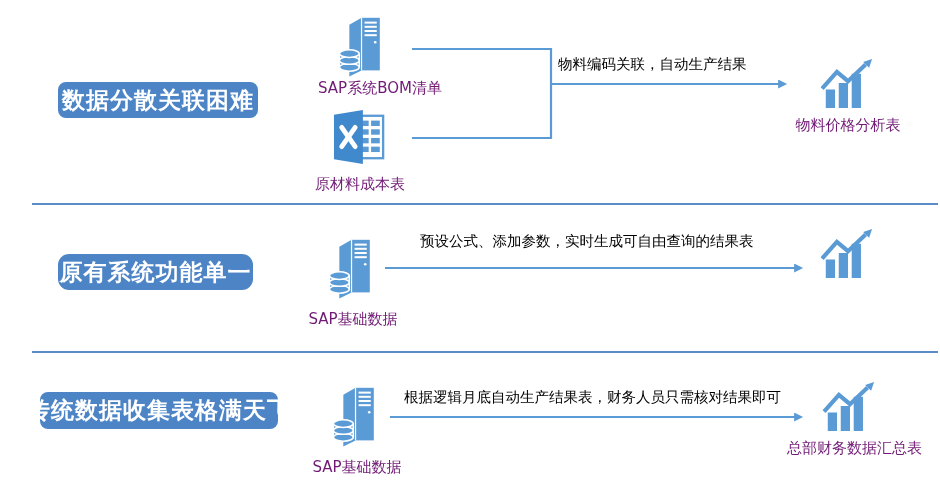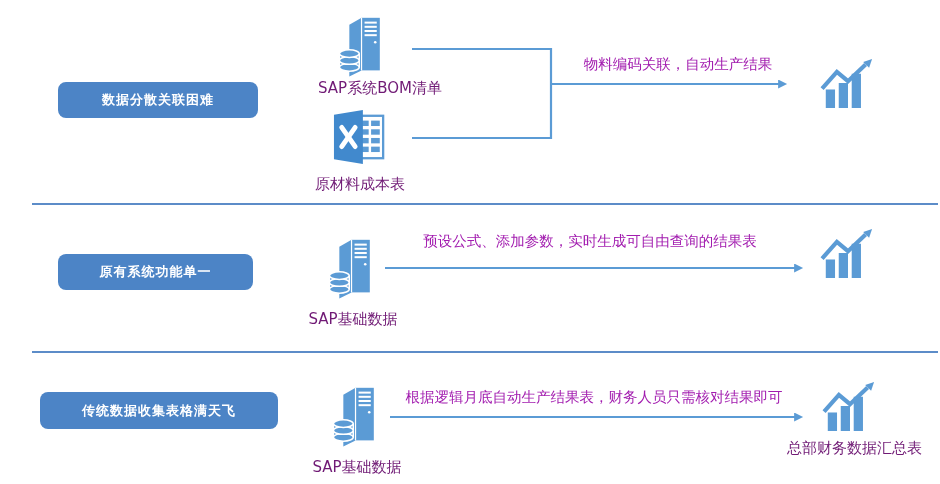--- a/index.html
+++ b/index.html
@@ -3,46 +3,46 @@
 <meta charset="utf-8">
 <style>
   html,body{margin:0;padding:0;background:#fff;}
   .canvas{
     position:relative;width:940px;height:484px;background:#ffffff;overflow:hidden;
     font-family:"DejaVu Sans","Liberation Sans",sans-serif;
   }
   .overlay{position:absolute;left:0;top:0;width:940px;height:484px;pointer-events:none;}
   .problem-box{
     position:absolute;display:flex;align-items:center;justify-content:center;
-    background:#4C84C6;color:#fff;font-weight:bold;font-size:13px;
+    background:#4C84C6;color:#fff;font-weight:bold;font-size:23px;
     border-radius:8px;letter-spacing:1px;white-space:nowrap;
   }
   .b1{left:58px;top:82px;width:200px;height:36px;}
-  .b2{left:58px;top:254px;width:195px;height:36px;}
+  .b2{left:58px;top:254px;width:195px;height:36px;border-radius:11px;}
   .b3{left:40px;top:392px;width:238px;height:37px;}
   .icon{position:absolute;}
   .i-server1{left:328px;top:14px;width:64px;height:64px;}
   .i-excel1{left:330px;top:110px;width:60px;height:54px;}
   .i-chart1{left:820px;top:58px;width:56px;height:50px;}
   .i-server2{left:318px;top:236px;width:64px;height:64px;}
   .i-chart2{left:820px;top:228px;width:56px;height:50px;}
   .i-server3{left:322px;top:384px;width:64px;height:64px;}
   .i-chart3{left:822px;top:381px;width:56px;height:50px;}
   .icon-label{
     position:absolute;font-size:15px;color:#701a75;text-align:center;white-space:nowrap;
   }
   .l-server1{left:300px;top:79px;width:160px;}
   .l-excel1{left:295px;top:175px;width:130px;}
   .l-chart1{left:778px;top:116px;width:140px;}
   .l-server2{left:288px;top:310px;width:130px;}
   .l-chart2{left:778px;top:287px;width:140px;}
   .l-server3{left:292px;top:458px;width:130px;}
   .l-chart3{left:772px;top:439px;width:165px;}
   .arrow-caption{
-    position:absolute;font-size:14.5px;color:#a21caf;text-align:center;white-space:nowrap;
+    position:absolute;font-size:14.5px;color:#000000;white-space:nowrap;
   }
   .c1{left:558px;top:55px;width:240px;}
   .c2{left:420px;top:232px;width:340px;}
   .c3{left:404px;top:388px;width:380px;}
   .divider{position:absolute;left:32px;width:906px;height:2px;background:#5C8CC8;}
   .d1{top:203px;}
   .d2{top:351px;}
 </style>
 </head>
 <body>
@@ -115,20 +115,21 @@
   <div class="arrow-caption c1">物料编码关联，自动生产结果</div>
   <svg class="icon i-chart1" viewBox="0 0 60 54">
     <g fill="#5B9BD5">
       <rect x="6" y="34" width="10" height="20"></rect>
       <rect x="20" y="27" width="10" height="27"></rect>
       <rect x="34" y="17" width="10" height="37"></rect>
     </g>
     <polyline points="2,33 18,15 30,25 49,7" stroke="#5B9BD5" stroke-width="4.5" fill="none"></polyline>
     <polygon points="56,1 52.8,10.6 46.4,4.2" fill="#5B9BD5"></polygon>
   </svg>
+  <div class="icon-label l-chart1">物料价格分析表</div>
 
   <svg class="icon i-server2" viewBox="0 0 64 84">
     <polygon points="18,14 34,5 34,74 18,82" fill="#5B9BD5"></polygon>
     <rect x="34" y="5" width="24" height="69" fill="#5B9BD5"></rect>
     <line x1="34" y1="5" x2="34" y2="74" stroke="#fff" stroke-width="1.6"></line>
     <g fill="#fff">
       <rect x="38" y="10" width="16" height="2.6"></rect>
       <rect x="38" y="15.5" width="16" height="2.6"></rect>
       <rect x="38" y="21" width="16" height="2.6"></rect>
       <rect x="38" y="26.5" width="16" height="2.6"></rect>

